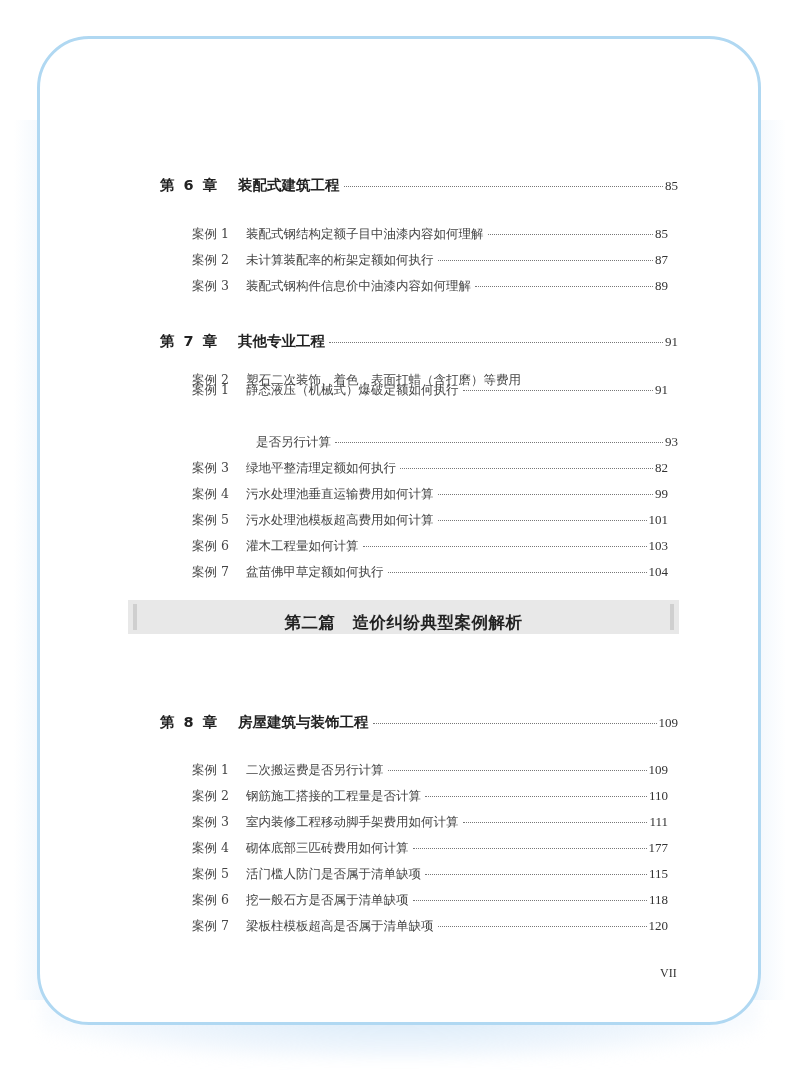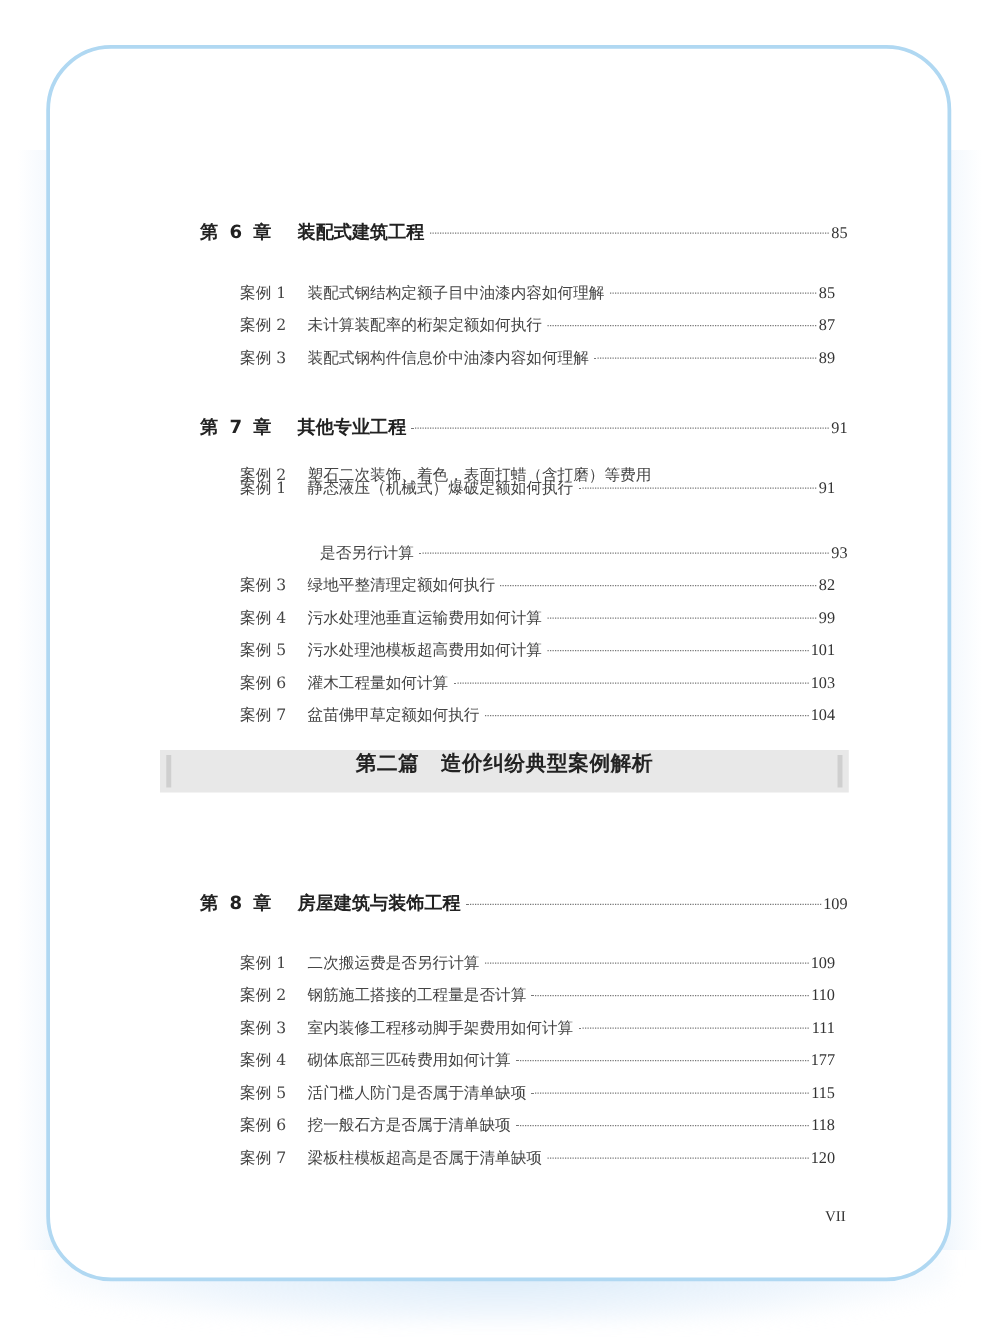--- a/index.html
+++ b/index.html
@@ -37,21 +37,21 @@
   .case { left: 192px; width: 476px; font-family: "DejaVu Serif", "Liberation Serif", serif; font-size: 12.5px; color: #444; }
   .case .case-label { width: 54px; }
   .case-cont { left: 256px; width: 422px; font-family: "DejaVu Serif", "Liberation Serif", serif; font-size: 12.5px; color: #444; }
   .dots {
     flex: 1; overflow: hidden; margin: 0 2px 0 4px;
     border-bottom: 1.6px dotted #777; height: 0; transform: translateY(-3px);
   }
   .page-num { font-family: "Liberation Serif", "DejaVu Serif", serif; font-size: 13px; color: #333; margin-top: 36px; }
   .banner {
     position: absolute; left: 128px; top: 600px; width: 551px; height: 34px;
-    background: #e8e8e8; display: flex; align-items: flex-start; justify-content: center;
+    background: #e8e8e8; display: flex; align-items: flex-end; justify-content: center;
   }
   .banner .bar { position: absolute; top: 4px; width: 4px; height: 26px; background: #cfcfcf; }
   .banner .bar.l { left: 5px; }
   .banner .bar.r { right: 5px; }
   .banner .title { font-size: 16.5px; font-weight: bold; color: #222; letter-spacing: 0.5px; }
   .folio {
     position: absolute; left: 660px; top: 966px; font-family: "Liberation Serif", "DejaVu Serif", serif;
     font-size: 12px; color: #333;
   }
 </style>

